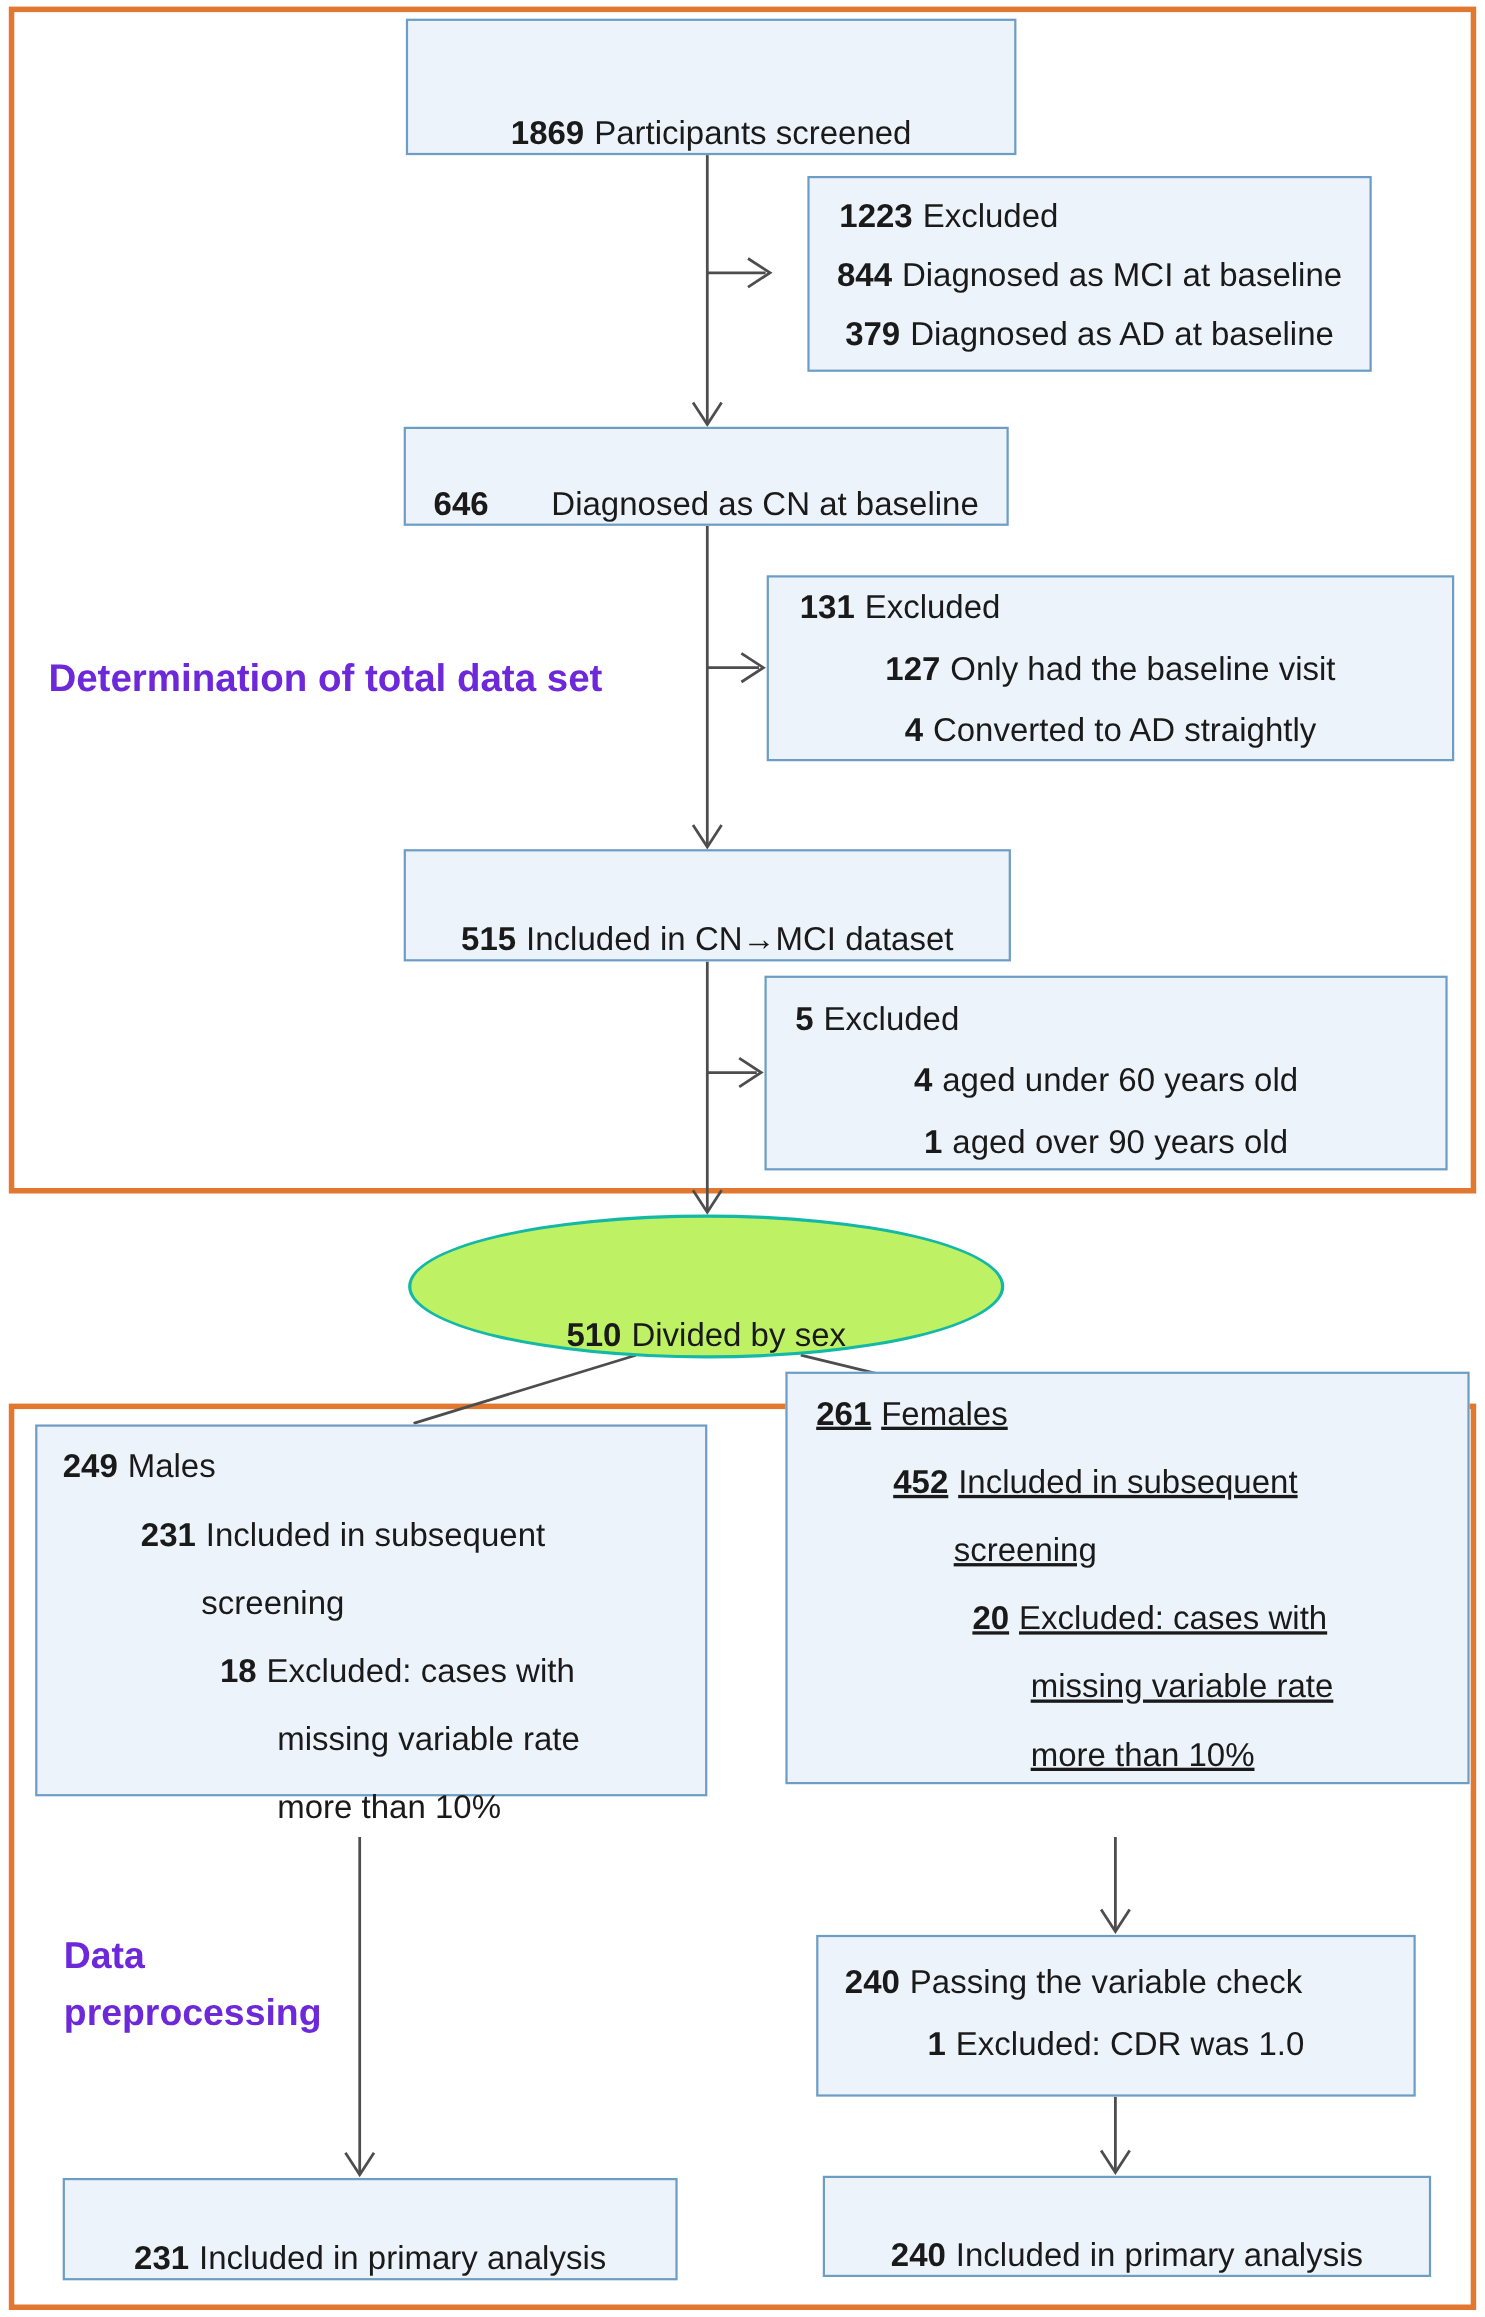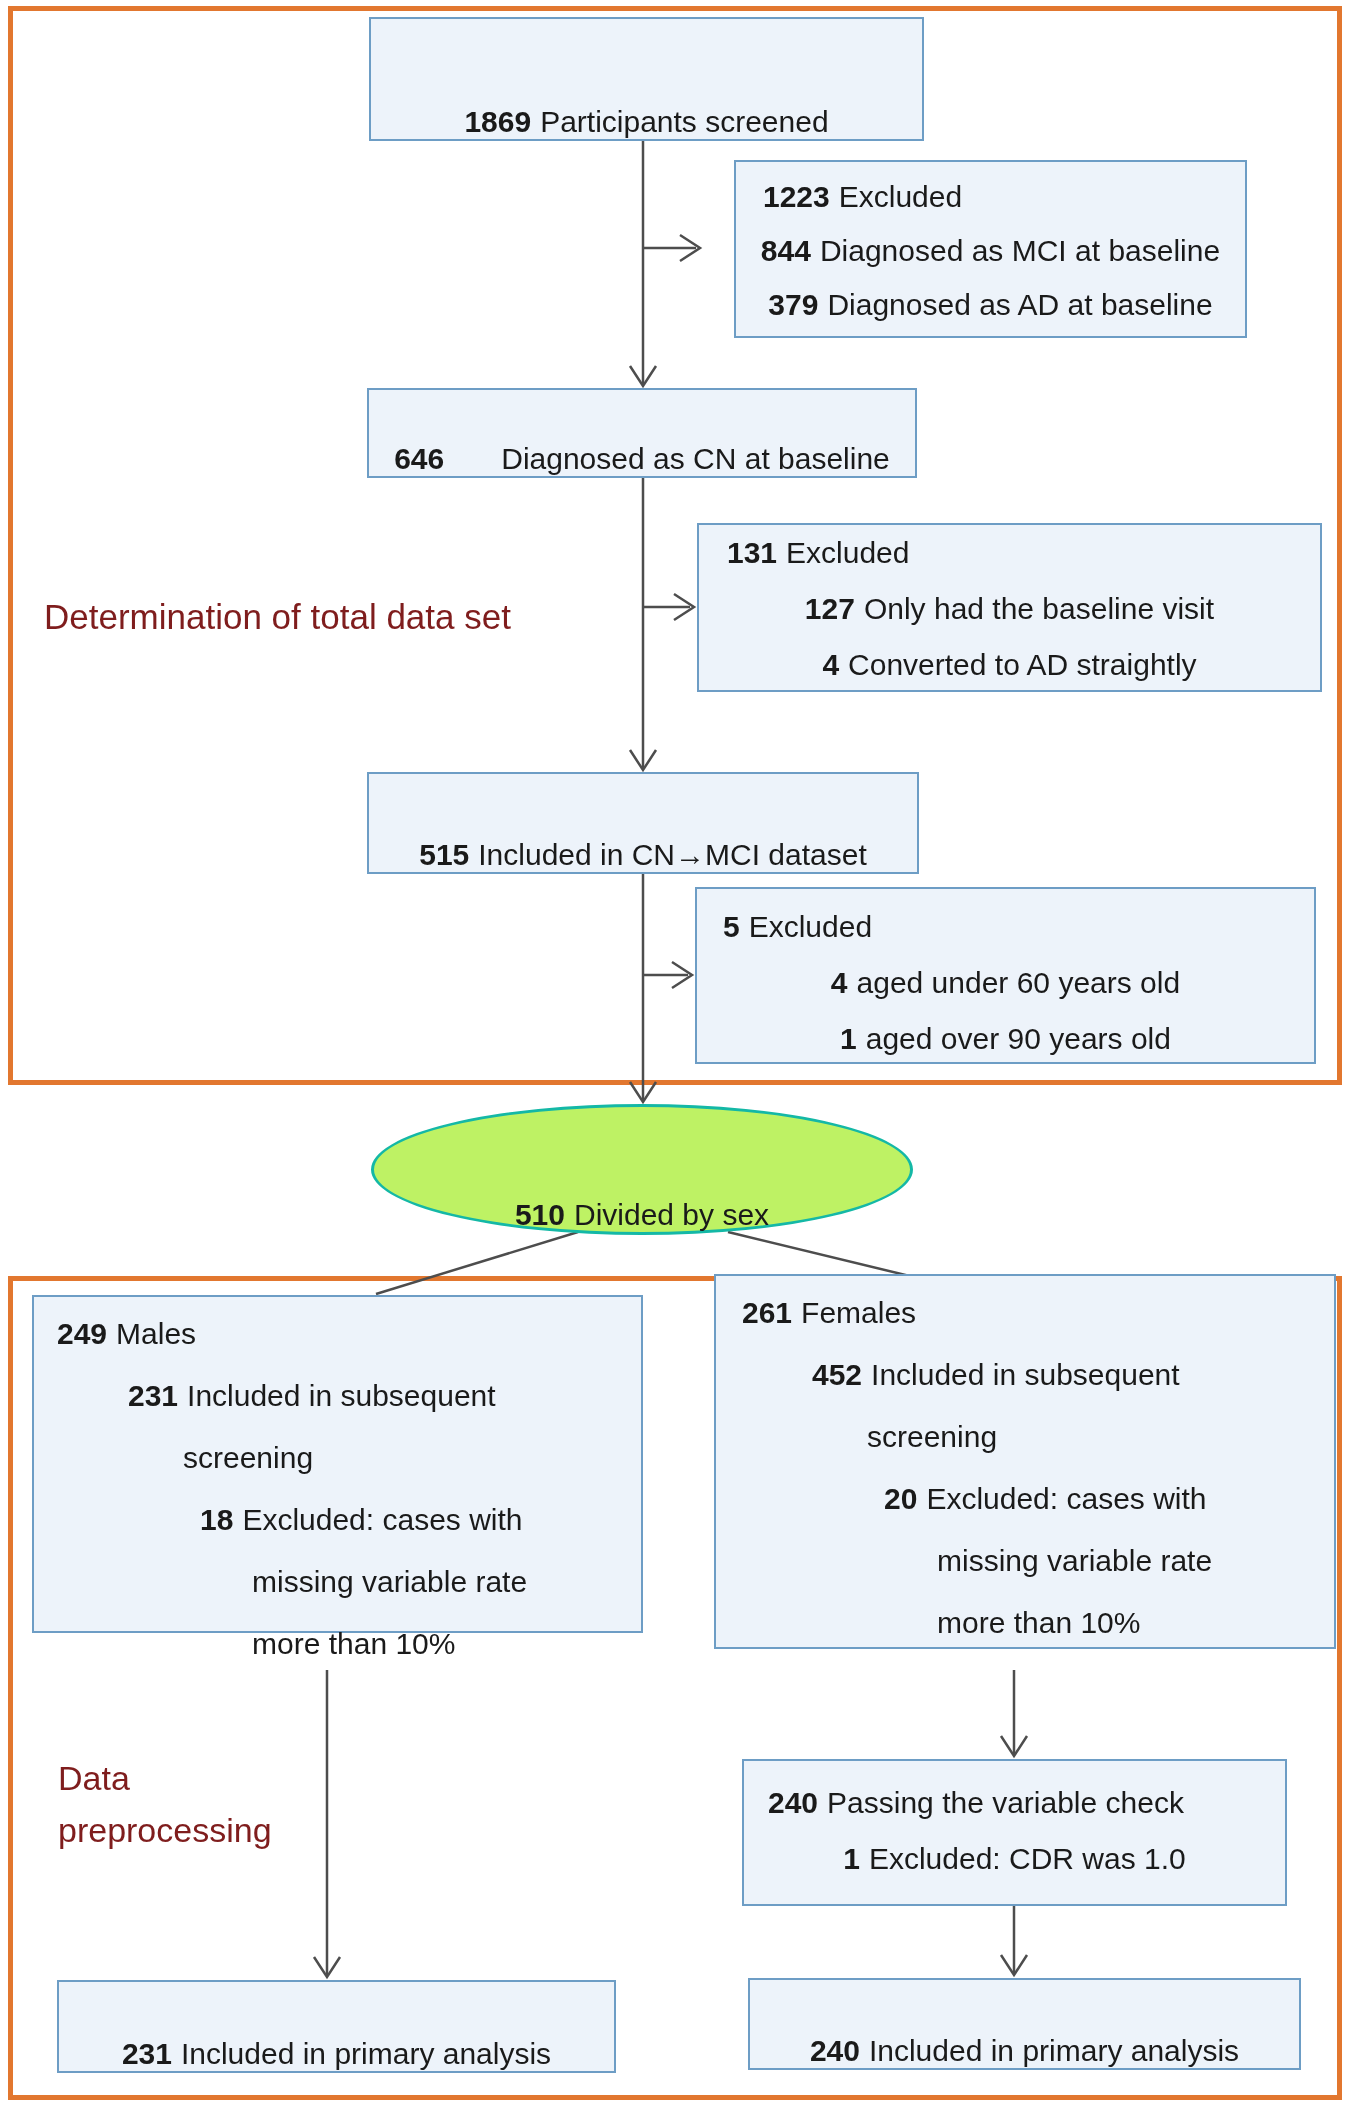--- a/index.html
+++ b/index.html
@@ -7,21 +7,21 @@
          font-family:"Liberation Sans",sans-serif;color:#1a1a1a;overflow:hidden;}
   .frame{position:absolute;border:5px solid #E2772F;box-sizing:border-box;z-index:1;background:transparent;}
   svg.conn{position:absolute;left:0;top:0;z-index:2;}
   .box{position:absolute;background:#EDF3FA;border:2px solid #6D9DC5;box-sizing:border-box;
        font-size:30px;z-index:3;}
   .cbox{display:flex;align-items:flex-end;justify-content:center;white-space:nowrap;}
   .bl{white-space:nowrap;}
   .c{text-align:center;}
   .num{font-weight:bold;margin-right:0.30em;}
   .num:empty{margin-right:0;}
-  .redlbl{position:absolute;color:#7f1d1d;font-weight:normal;white-space:nowrap;z-index:3;}
+  .redlbl{position:absolute;color:#6d28d9;font-weight:bold;white-space:nowrap;z-index:3;}
   #ellipse{border-radius:50%;background:#bef264;border:3px solid #14b8a6;}
   .k{stroke:#4d4d4d;stroke-width:2.5;fill:none;}
 </style>
 </head>
 <body>
 
 <div id="stage">
 
   <div class="frame" style="left:8px;top:6px;width:1334px;height:1079px;"></div>
   <div class="frame" style="left:8px;top:1276px;width:1334px;height:824px;"></div>
@@ -95,21 +95,21 @@
 
   <div class="box" style="left:32px;top:1295px;width:611px;height:338px;padding-top:6px;line-height:62px;">
     <div class="bl" style="padding-left:23px;"><span class="num">249</span><span>Males</span></div>
     <div class="bl" style="padding-left:94px;"><span class="num">231</span><span>Included in subsequent</span></div>
     <div class="bl" style="padding-left:149px;"><span class="num"></span><span>screening</span></div>
     <div class="bl" style="padding-left:166px;"><span class="num">18</span><span>Excluded: cases with</span></div>
     <div class="bl" style="padding-left:218px;"><span class="num"></span><span>missing variable rate</span></div>
     <div class="bl" style="padding-left:218px;"><span class="num"></span><span>more than 10%</span></div>
   </div>
 
-  <div class="box" style="left:714px;top:1274px;width:622px;height:375px;padding-top:6px;line-height:62px;">
+  <div class="box" style="left:714px;top:1247px;width:622px;height:375px;padding-top:6px;line-height:62px;text-decoration:underline;">
     <div class="bl" style="padding-left:26px;"><span class="num">261</span><span>Females</span></div>
     <div class="bl" style="padding-left:96px;"><span class="num">452</span><span>Included in subsequent</span></div>
     <div class="bl" style="padding-left:151px;"><span class="num"></span><span>screening</span></div>
     <div class="bl" style="padding-left:168px;"><span class="num">20</span><span>Excluded: cases with</span></div>
     <div class="bl" style="padding-left:221px;"><span class="num"></span><span>missing variable rate</span></div>
     <div class="bl" style="padding-left:221px;"><span class="num"></span><span>more than 10%</span></div>
   </div>
 
   <div class="box" style="left:742px;top:1759px;width:545px;height:147px;padding-top:14px;line-height:56px;">
     <div class="bl" style="padding-left:24px;"><span class="num">240</span><span>Passing the variable check</span></div>

